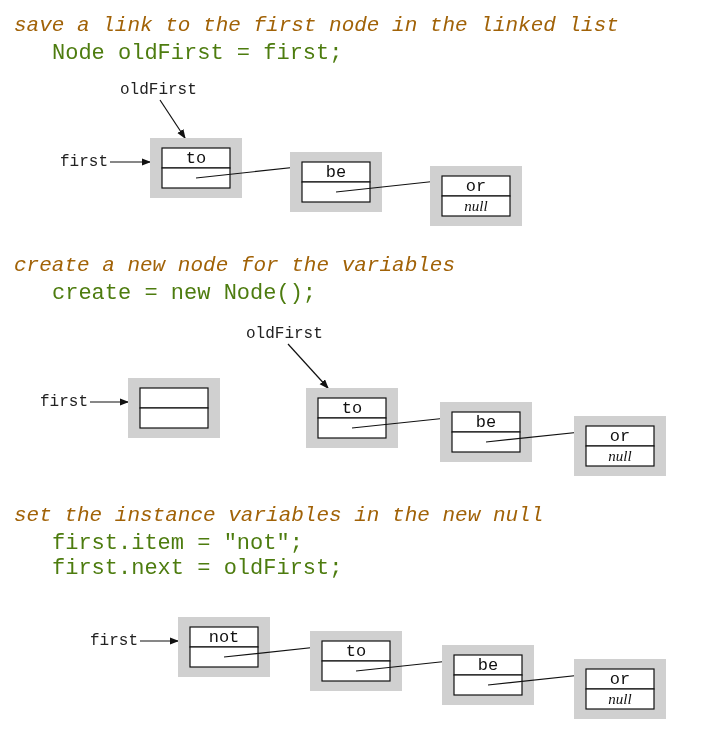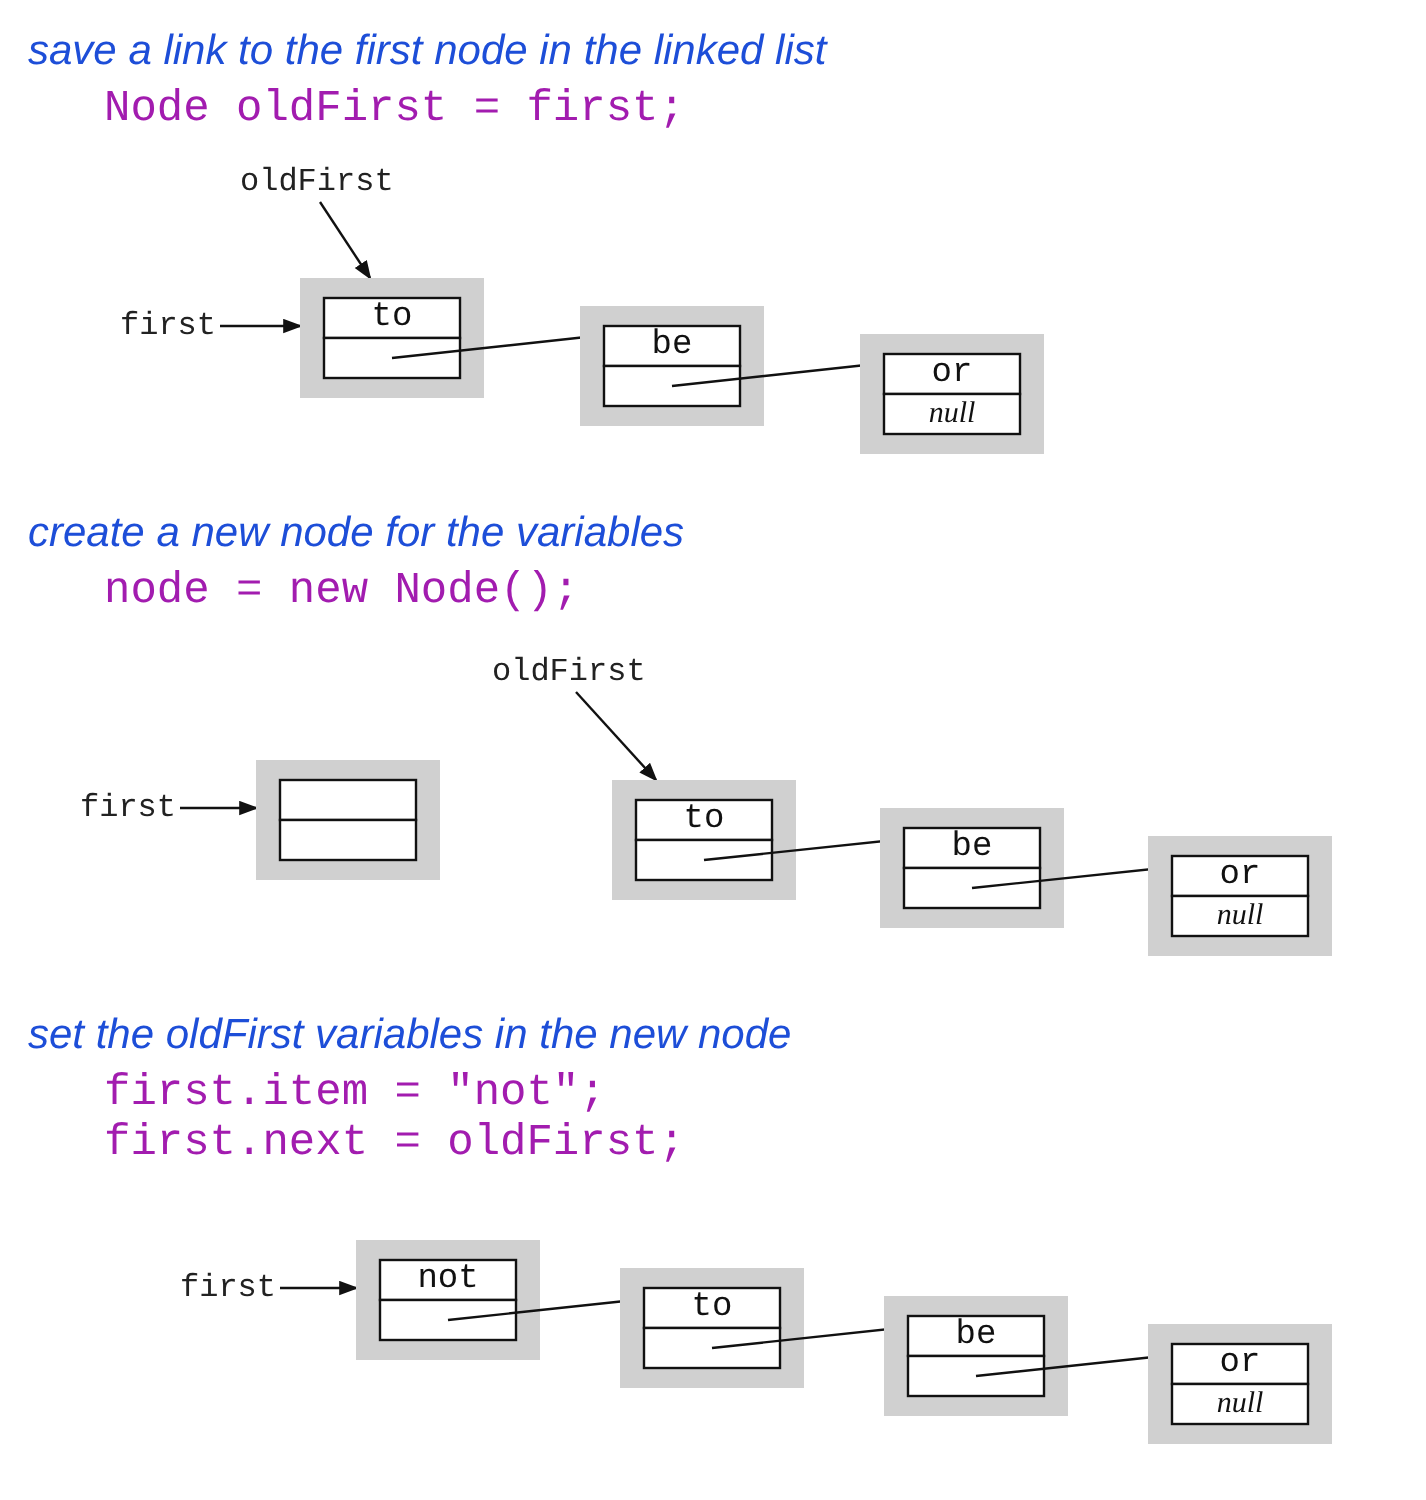--- a/index.html
+++ b/index.html
@@ -4,30 +4,30 @@
 <style>
   body {
     margin: 0;
     padding: 10px;
     font-family: Georgia, serif;
     background: #fff;
     width: 713px;
     box-sizing: border-box;
   }
   .caption {
-    color: #1d4ed8;
+    color: #a16207;
     font-style: italic;
-    font-family: Liberation Sans, sans-serif;
+    font-family: Liberation Mono, monospace;
     font-size: 21px;
     margin: 4px 0 4px 4px;
   }
   .code {
     font-family: Consolas, 'Courier New', monospace;
     font-size: 22px;
-    color: #a21caf;
+    color: #4d7c0f;
     margin: 2px 0 10px 42px;
     white-space: pre;
   }
   .diagram {
     position: relative;
     margin: 0 0 18px 0;
   }
   .diagram svg {
     display: block;
   }
@@ -96,21 +96,21 @@
     <rect class="node-bg" x="420" y="90" width="92" height="60"></rect>
     <rect class="node-cell" x="432" y="100" width="68" height="20"></rect>
     <rect class="node-cell" x="432" y="120" width="68" height="20"></rect>
     <text class="cell-text" x="466" y="110">or</text>
     <text class="cell-text-italic" x="466" y="130">null</text>
   </g>
 </svg>
 </div>
 
 <div class="caption">create a new node for the variables</div>
-<div class="code">node = new Node();</div>
+<div class="code">create = new Node();</div>
 <div class="diagram">
 <svg width="700" height="170" viewBox="0 0 700 170">
   <defs>
     <marker id="ah2" markerWidth="8" markerHeight="8" refX="7" refY="3" orient="auto">
       <path class="arrow" d="M0,0 L8,3 L0,6 Z"></path>
     </marker>
   </defs>
 
   <text class="ptr-label" x="236" y="22">oldFirst</text>
   <line class="link-line" x1="278" y1="28" x2="318" y2="72" marker-end="url(#ah2)"></line>
@@ -144,21 +144,21 @@
   <g>
     <rect class="node-bg" x="564" y="100" width="92" height="60"></rect>
     <rect class="node-cell" x="576" y="110" width="68" height="20"></rect>
     <rect class="node-cell" x="576" y="130" width="68" height="20"></rect>
     <text class="cell-text" x="610" y="120">or</text>
     <text class="cell-text-italic" x="610" y="140">null</text>
   </g>
 </svg>
 </div>
 
-<div class="caption">set the oldFirst variables in the new node</div>
+<div class="caption">set the instance variables in the new null</div>
 <div class="code">first.item = "not";
 first.next = oldFirst;</div>
 <div class="diagram">
 <svg width="700" height="150" viewBox="0 0 700 150">
   <defs>
     <marker id="ah3" markerWidth="8" markerHeight="8" refX="7" refY="3" orient="auto">
       <path class="arrow" d="M0,0 L8,3 L0,6 Z"></path>
     </marker>
   </defs>
 

